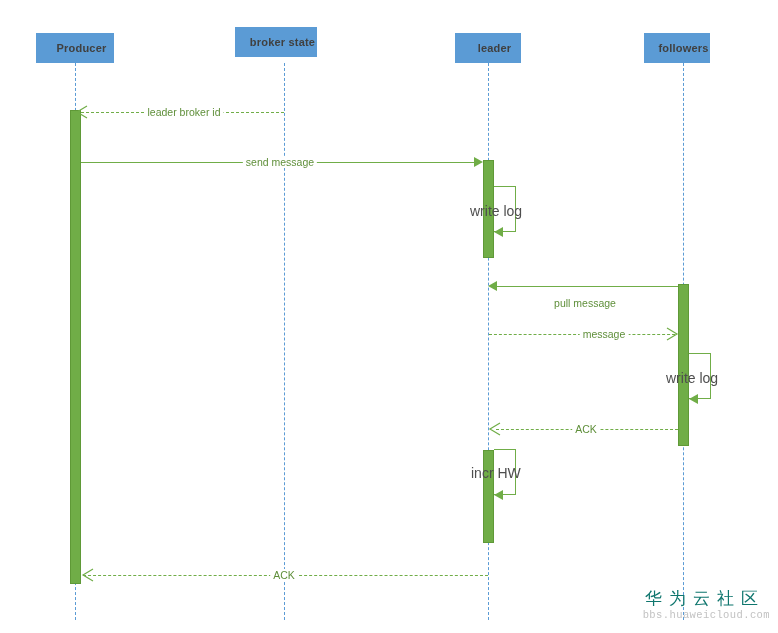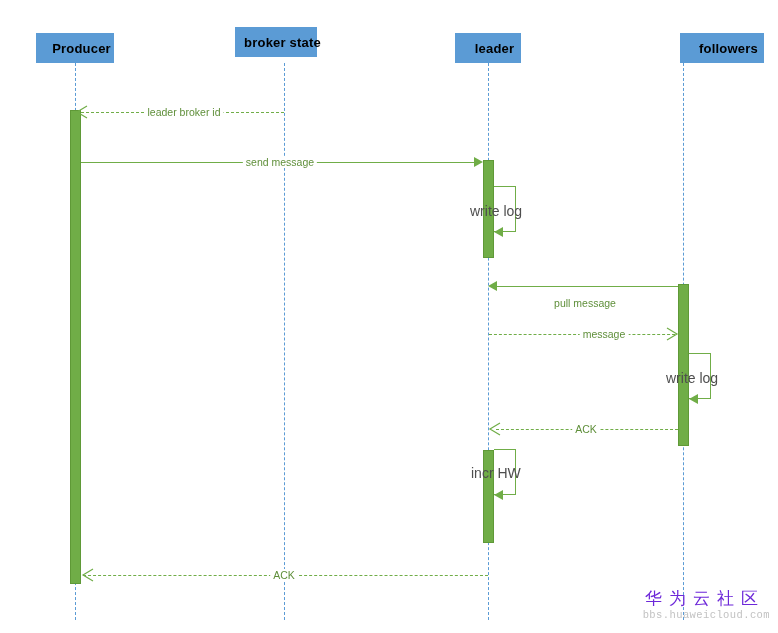--- a/index.html
+++ b/index.html
@@ -22,22 +22,22 @@
   .participant {
     position: absolute;
     height: 30px;
     background: #5b9bd5;
     display: flex;
     align-items: center;
     justify-content: center;
     box-sizing: border-box;
   }
   .participant-label {
-    color: #000000;
-    font-size: 13px;
+    color: #404040;
+    font-size: 11px;
     font-weight: bold;
     font-family: "Liberation Sans", sans-serif;
     letter-spacing: 0.2px;
     white-space: nowrap;
     margin-left: 13px;
   }
 
   
   .lifeline {
     position: absolute;
@@ -108,21 +108,21 @@
   }
 
   
   #watermark {
     position: absolute;
     text-align: center;
     user-select: none;
   }
   #watermark .wm-cn {
     font-size: 17px;
-    color: #6d28d9;
+    color: #0f766e;
     letter-spacing: 7px;
     font-family: "DejaVu Sans", sans-serif;
     line-height: 1.25;
   }
   #watermark .wm-url {
     font-size: 10.5px;
     color: #c2c2c2;
     letter-spacing: 0.4px;
     font-family: Liberation Mono, monospace;
     line-height: 1.3;
@@ -144,21 +144,21 @@
   </div>
 
   <div class="participant" style="left:235px; top:27px; width:82px;">
     <span class="participant-label">broker state</span>
   </div>
 
   <div class="participant" style="left:455px; top:33px; width:66px;text-align:center;">
     <span class="participant-label">leader</span>
   </div>
 
-  <div class="participant" style="left:680px; top:33px; width:84px;">
+  <div class="participant" style="left:644px; top:33px; width:66px;">
     <span class="participant-label">followers</span>
   </div>
 
   <div class="activation" style="left:70px; top:110px; height:474px;"></div>
 
   <div class="activation" style="left:483px; top:160px; height:98px;"></div>
 
   <div class="activation" style="left:483px; top:450px; height:93px;"></div>
 
   <div class="activation" style="left:678px; top:284px; height:162px;"></div>

